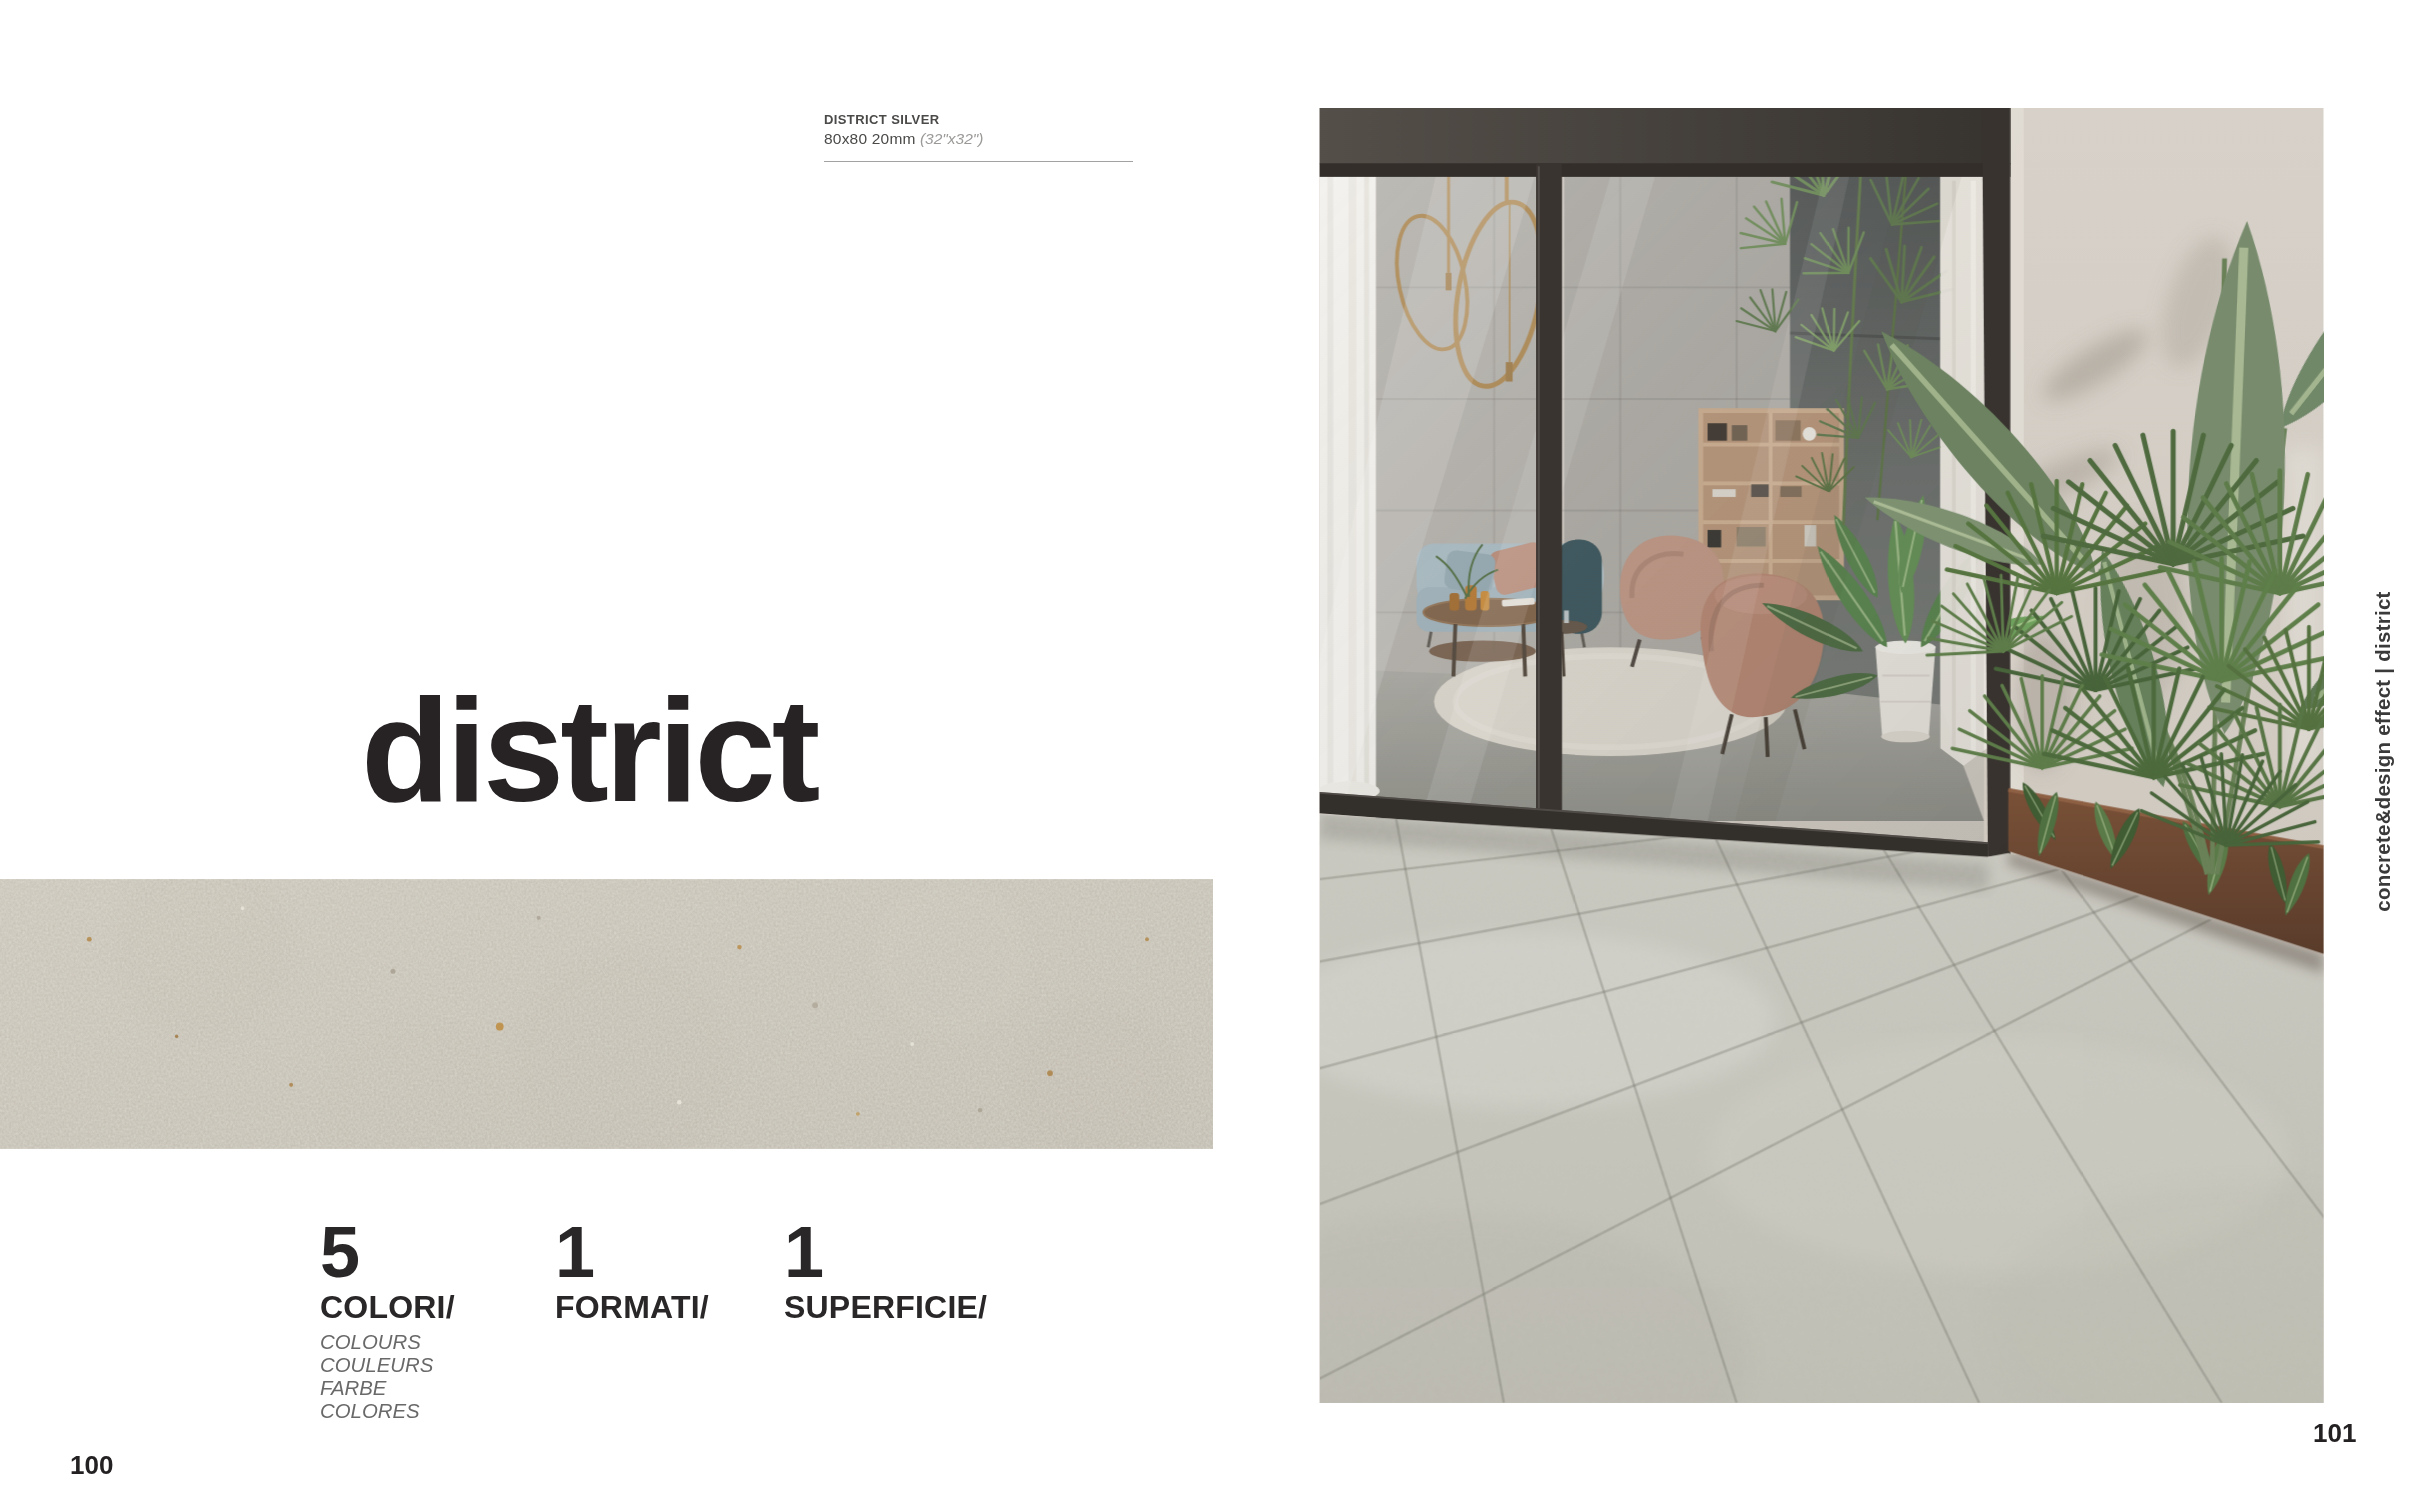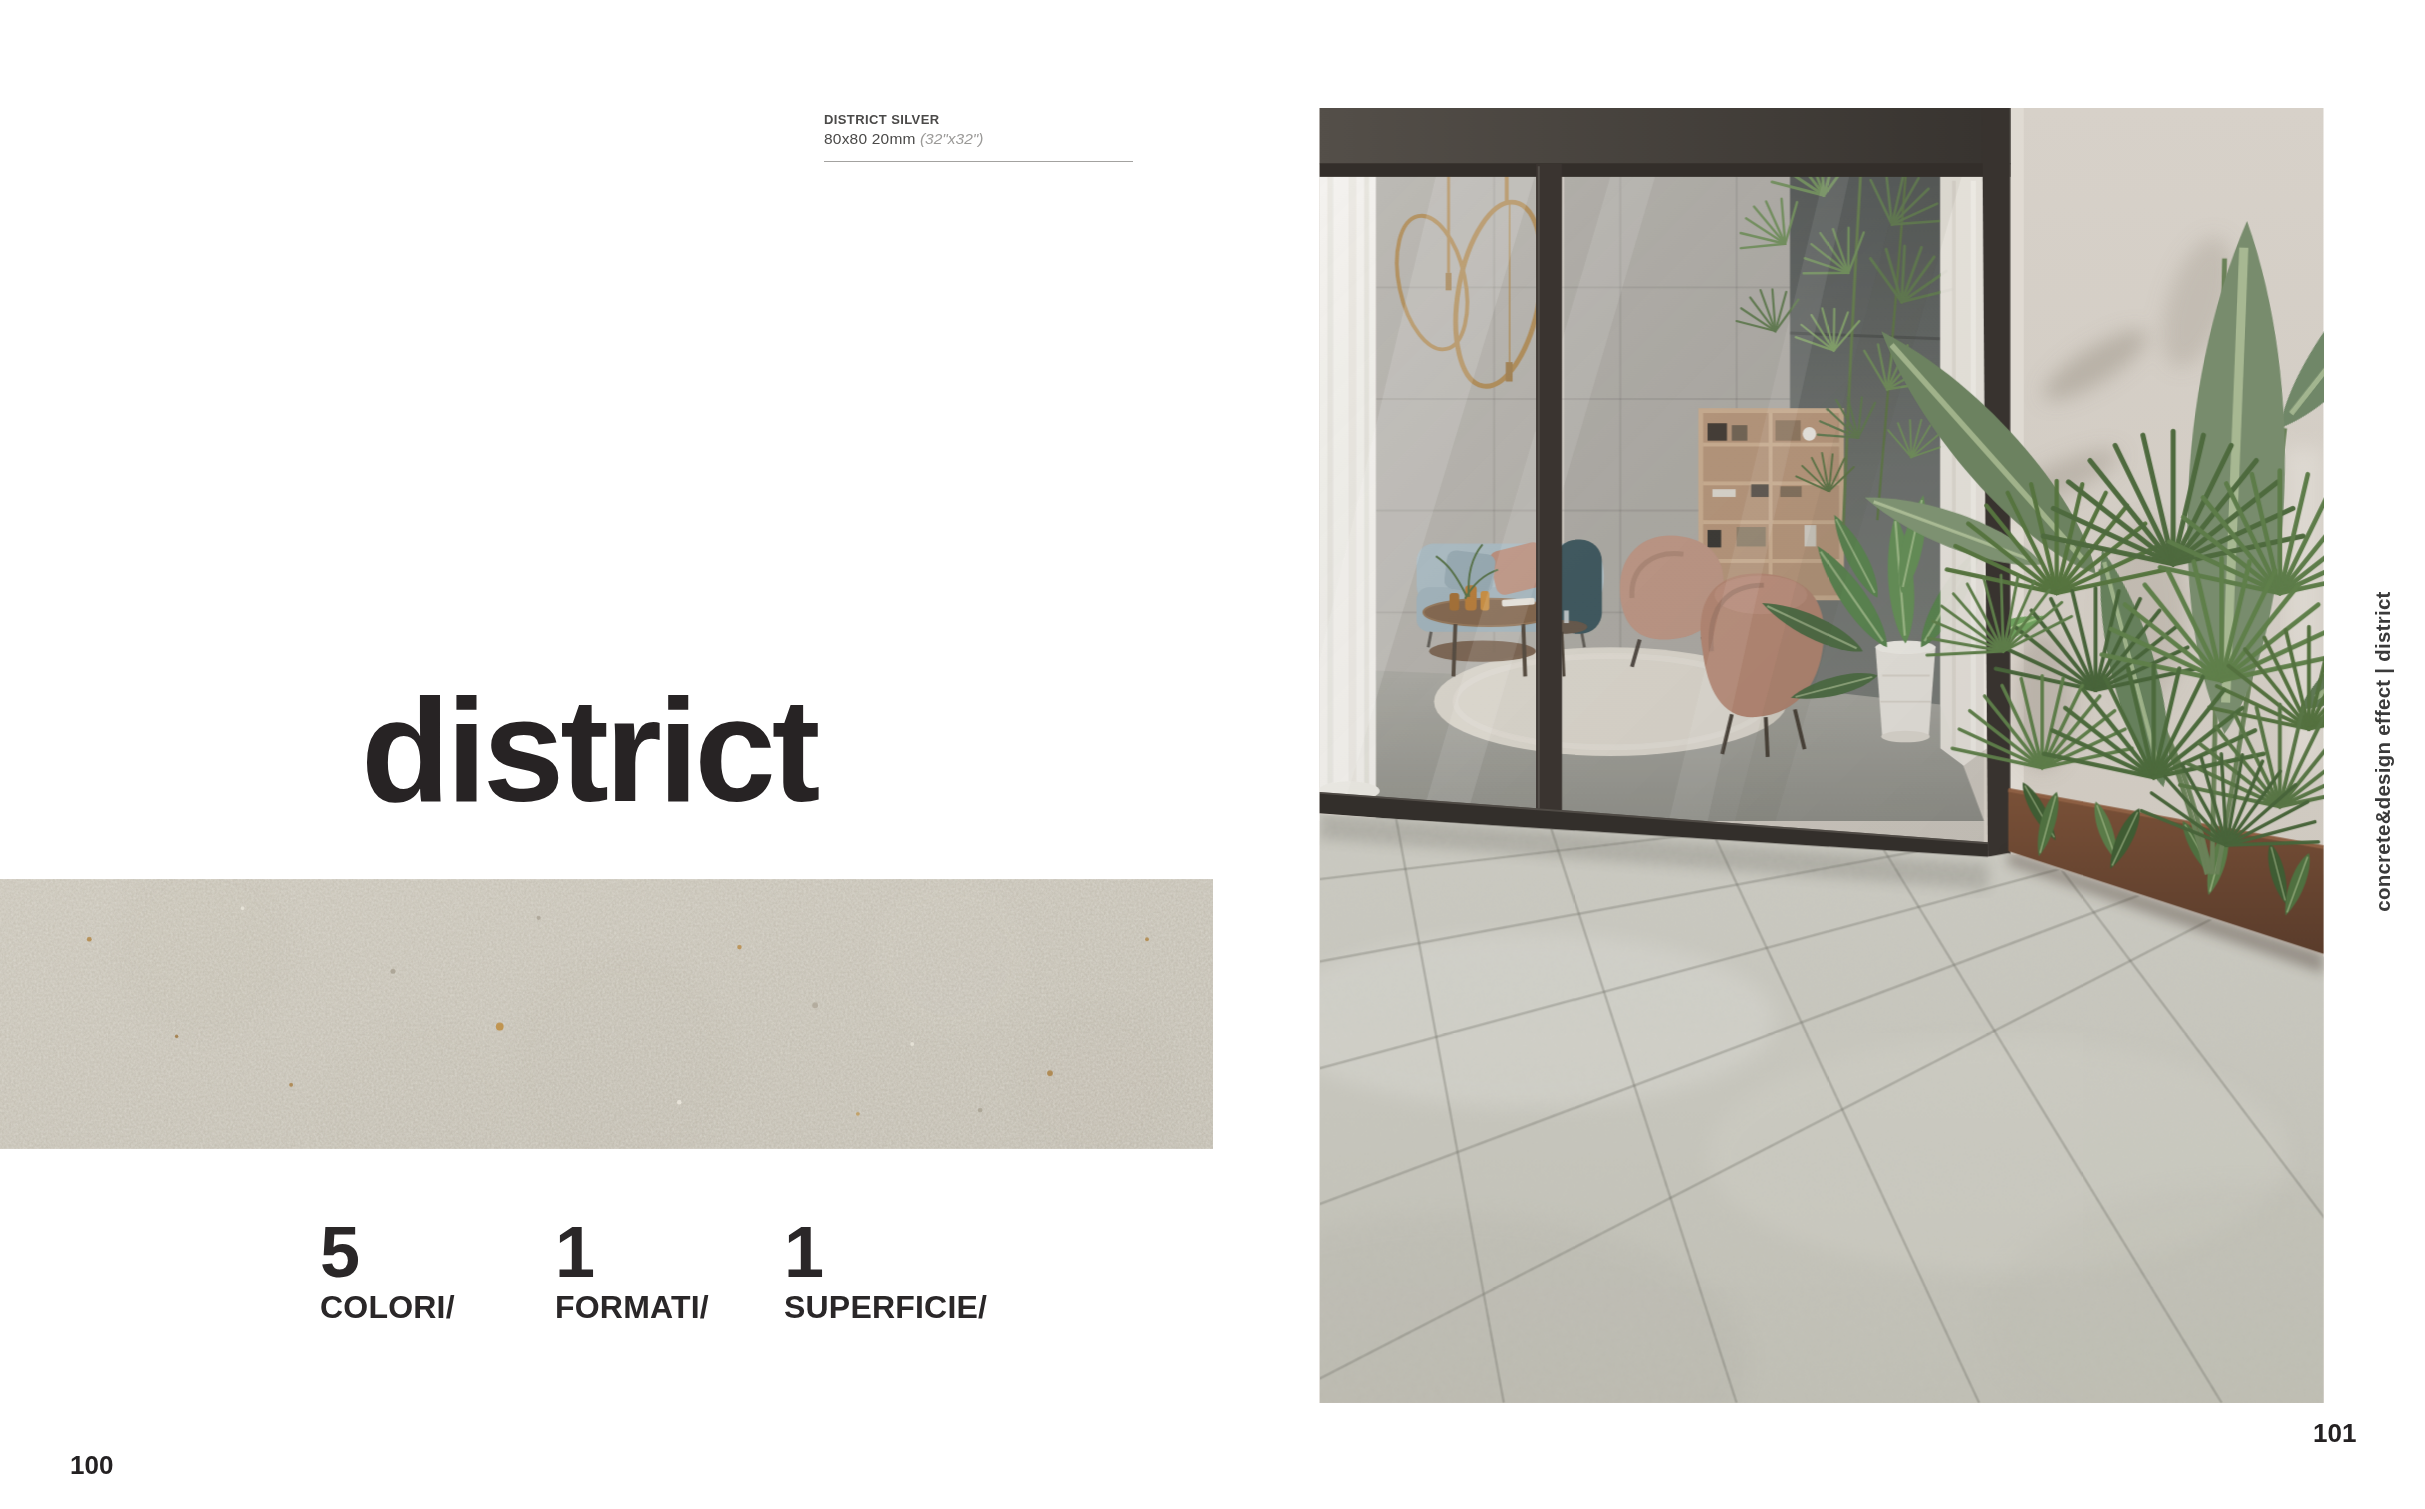--- a/index.html
+++ b/index.html
@@ -95,20 +95,26 @@
     <circle cx="250" cy="30" r="2" fill="#e9e5da" opacity="0.9"></circle>
     <circle cx="700" cy="230" r="2.4" fill="#eae6db" opacity="0.9"></circle>
     <circle cx="940" cy="170" r="2" fill="#e7e3d8" opacity="0.9"></circle>
   </g>
 </svg>
 </div>
 
 <div class="abs stat stat1">
   <div class="stat-number">5</div>
   <div class="stat-label">COLORI/</div>
+  <div class="stat-items">
+    <div>COLOURS</div>
+    <div>COULEURS</div>
+    <div>FARBE</div>
+    <div>COLORES</div>
+  </div>
 </div>
 <div class="abs stat stat2">
   <div class="stat-number">1</div>
   <div class="stat-label">FORMATI/</div>
 </div>
 <div class="abs stat stat3">
   <div class="stat-number">1</div>
   <div class="stat-label">SUPERFICIE/</div>
 </div>
 

